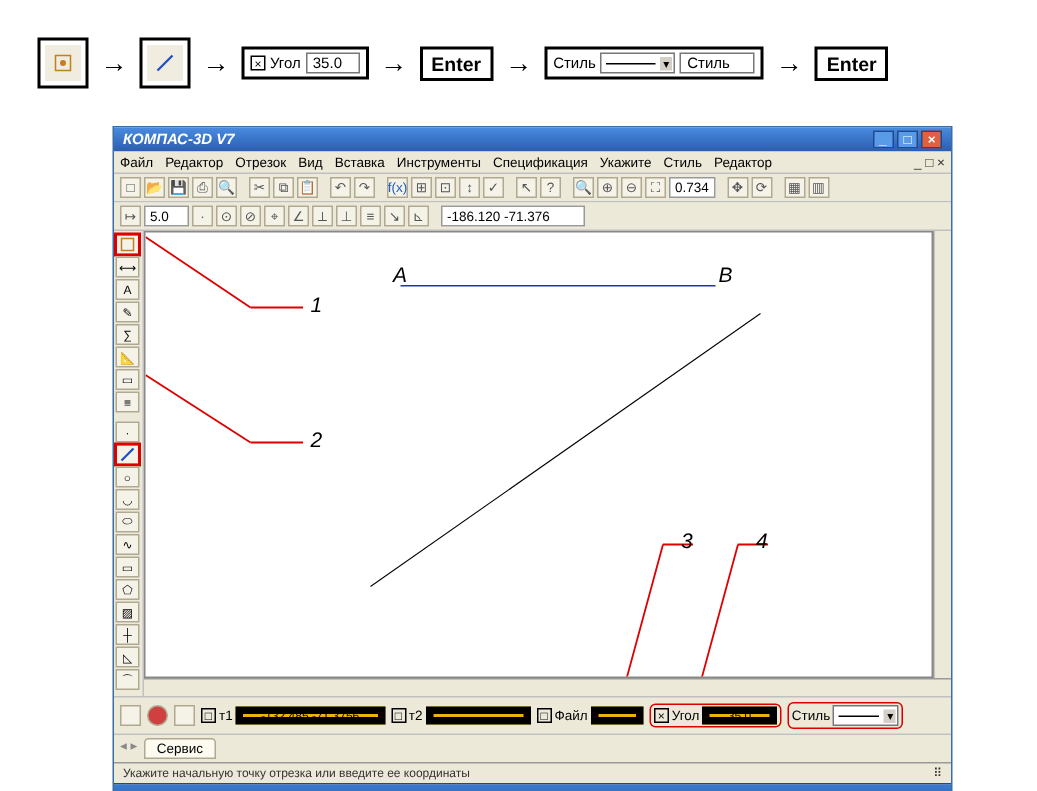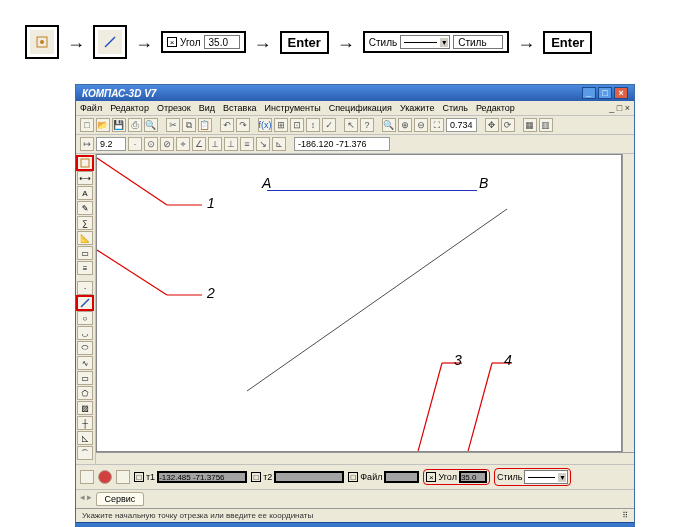--- a/index.html
+++ b/index.html
@@ -212,23 +212,23 @@
     align-items: center;
     gap: 4px;
   }
   .bp-icon {
     width: 14px; height: 14px;
     border: 1px solid #b0a890;
     background: #f5f2e8;
   }
   .bp-icon.stop { background: #d04040; border-radius: 7px; }
   .bp-field {
-    border: 2px solid #000000;
-    background: #a3a3a3;
-    padding: 0 0;
+    border: 5px solid #000000;
+    background: #eab308;
+    padding: 0 12px;
     font-size: 8px;
     height: 12px;
     display: flex;
     align-items: center;
   }
   .bp-group {
     display: flex;
     align-items: center;
     gap: 2px;
   }
@@ -376,21 +376,21 @@
     <span class="tb-sep"></span>
     <span class="tb-icon">✥</span>
     <span class="tb-icon">⟳</span>
     <span class="tb-sep"></span>
     <span class="tb-icon">▦</span>
     <span class="tb-icon">▥</span>
   </div>
 
   <div class="toolbar">
     <span class="tb-icon">↦</span>
-    <span class="tb-field">9.2</span>
+    <span class="tb-field">5.0</span>
     <span class="tb-icon">·</span>
     <span class="tb-icon">⊙</span>
     <span class="tb-icon">⊘</span>
     <span class="tb-icon">⌖</span>
     <span class="tb-icon">∠</span>
     <span class="tb-icon">⟂</span>
     <span class="tb-icon">⊥</span>
     <span class="tb-icon">≡</span>
     <span class="tb-icon">↘</span>
     <span class="tb-icon">⊾</span>

